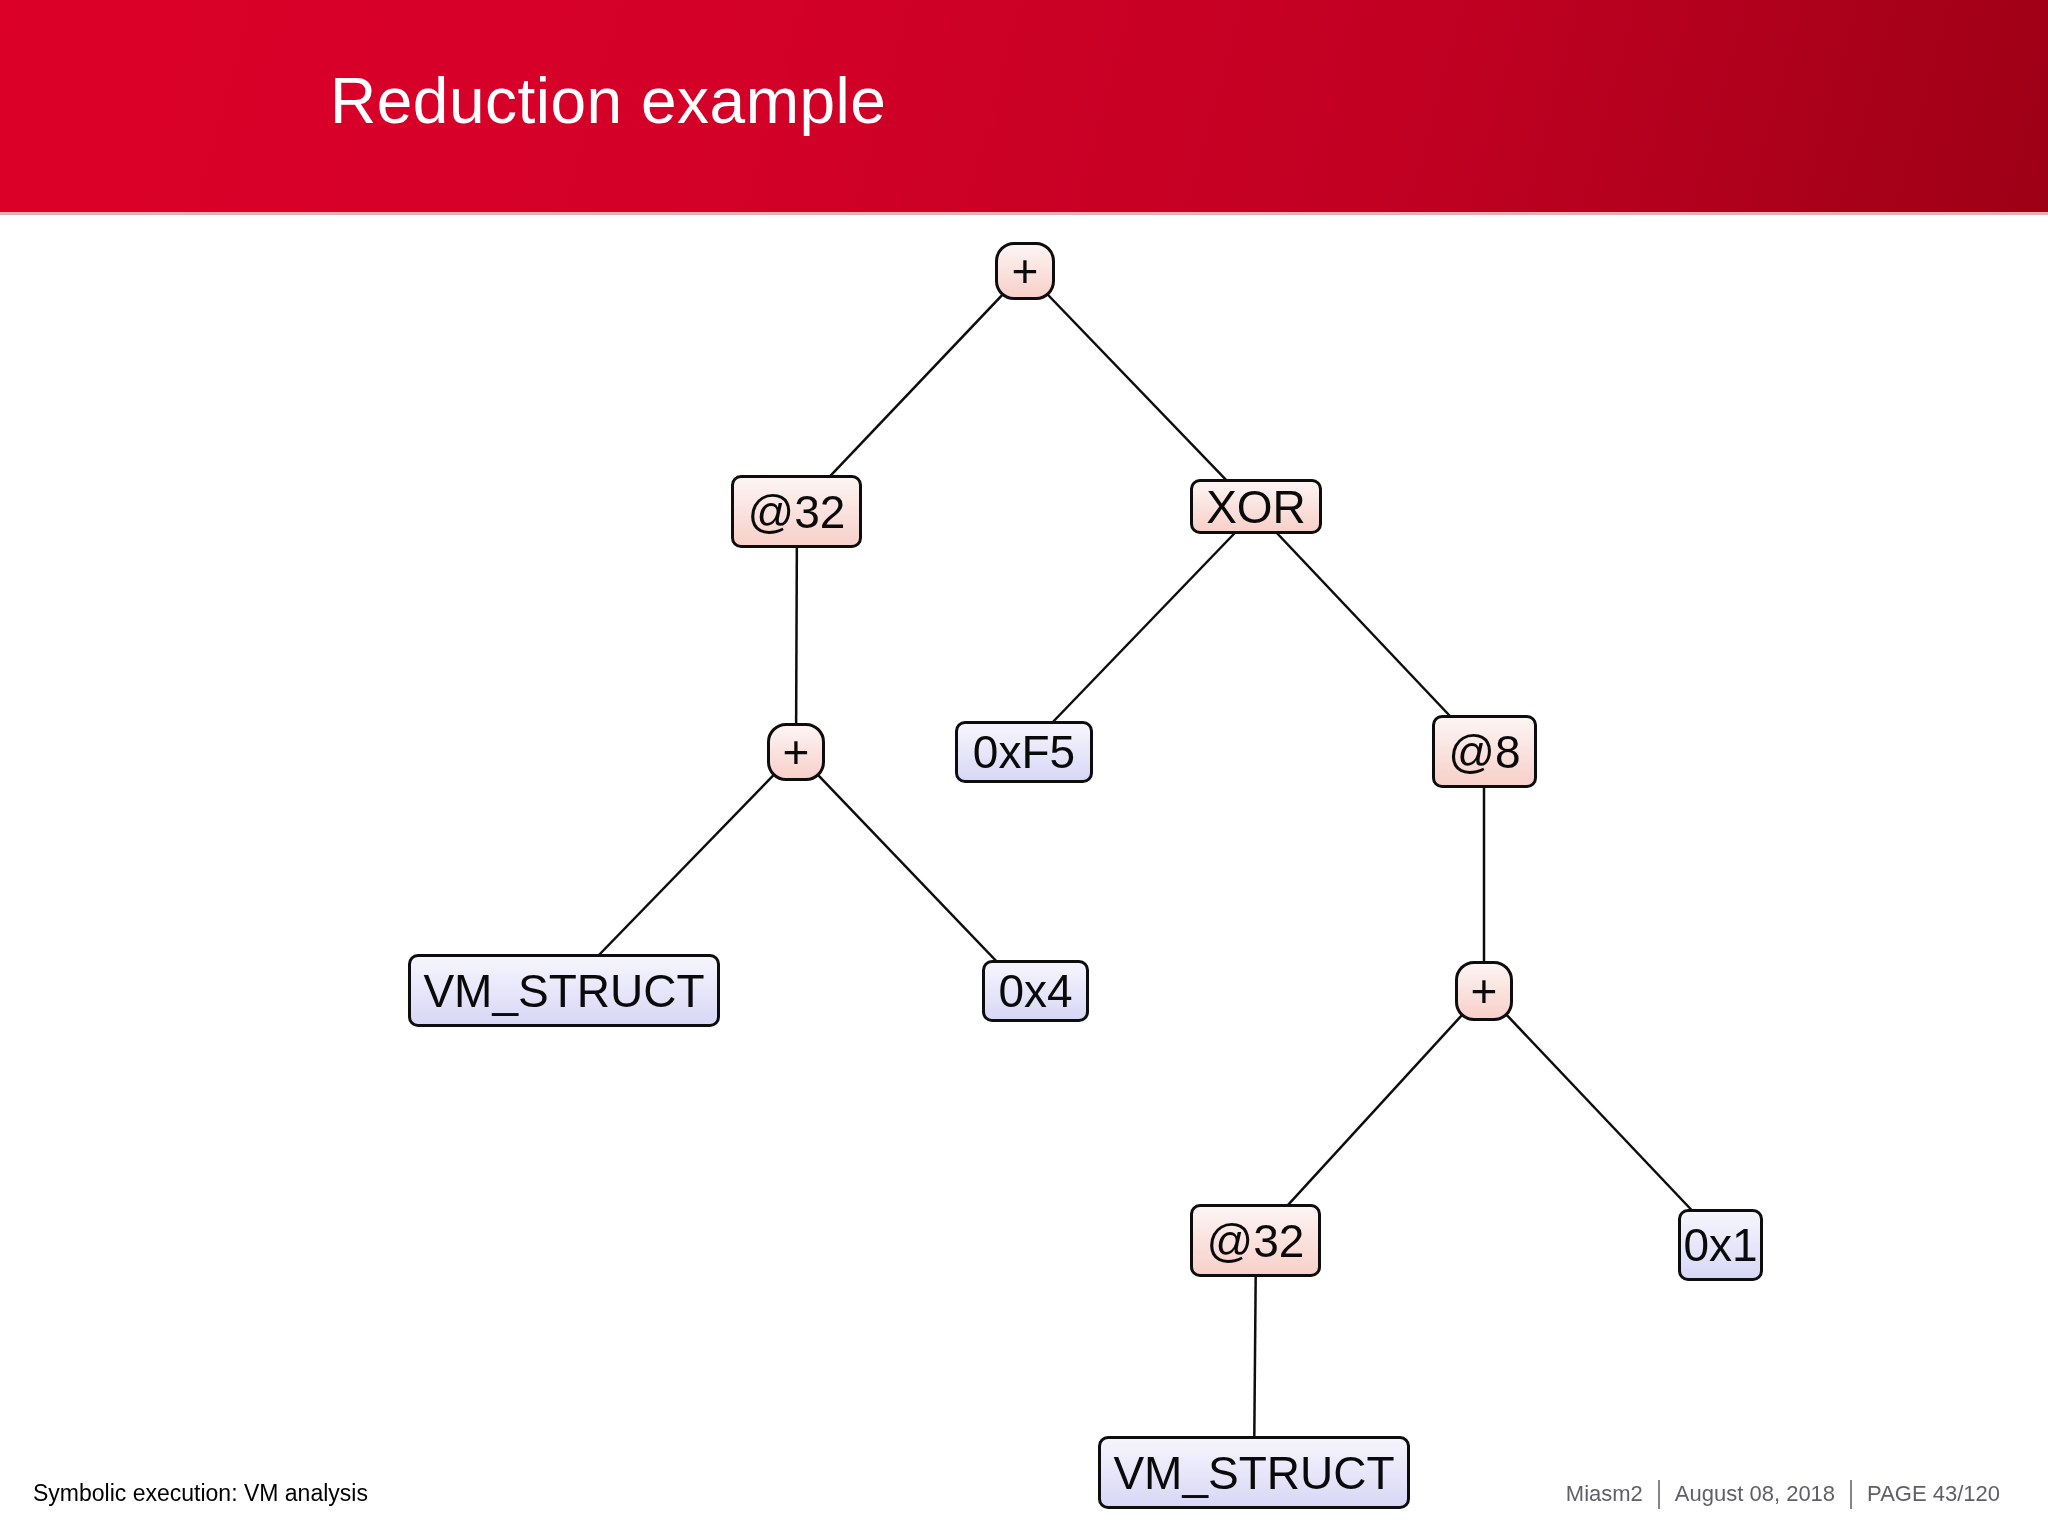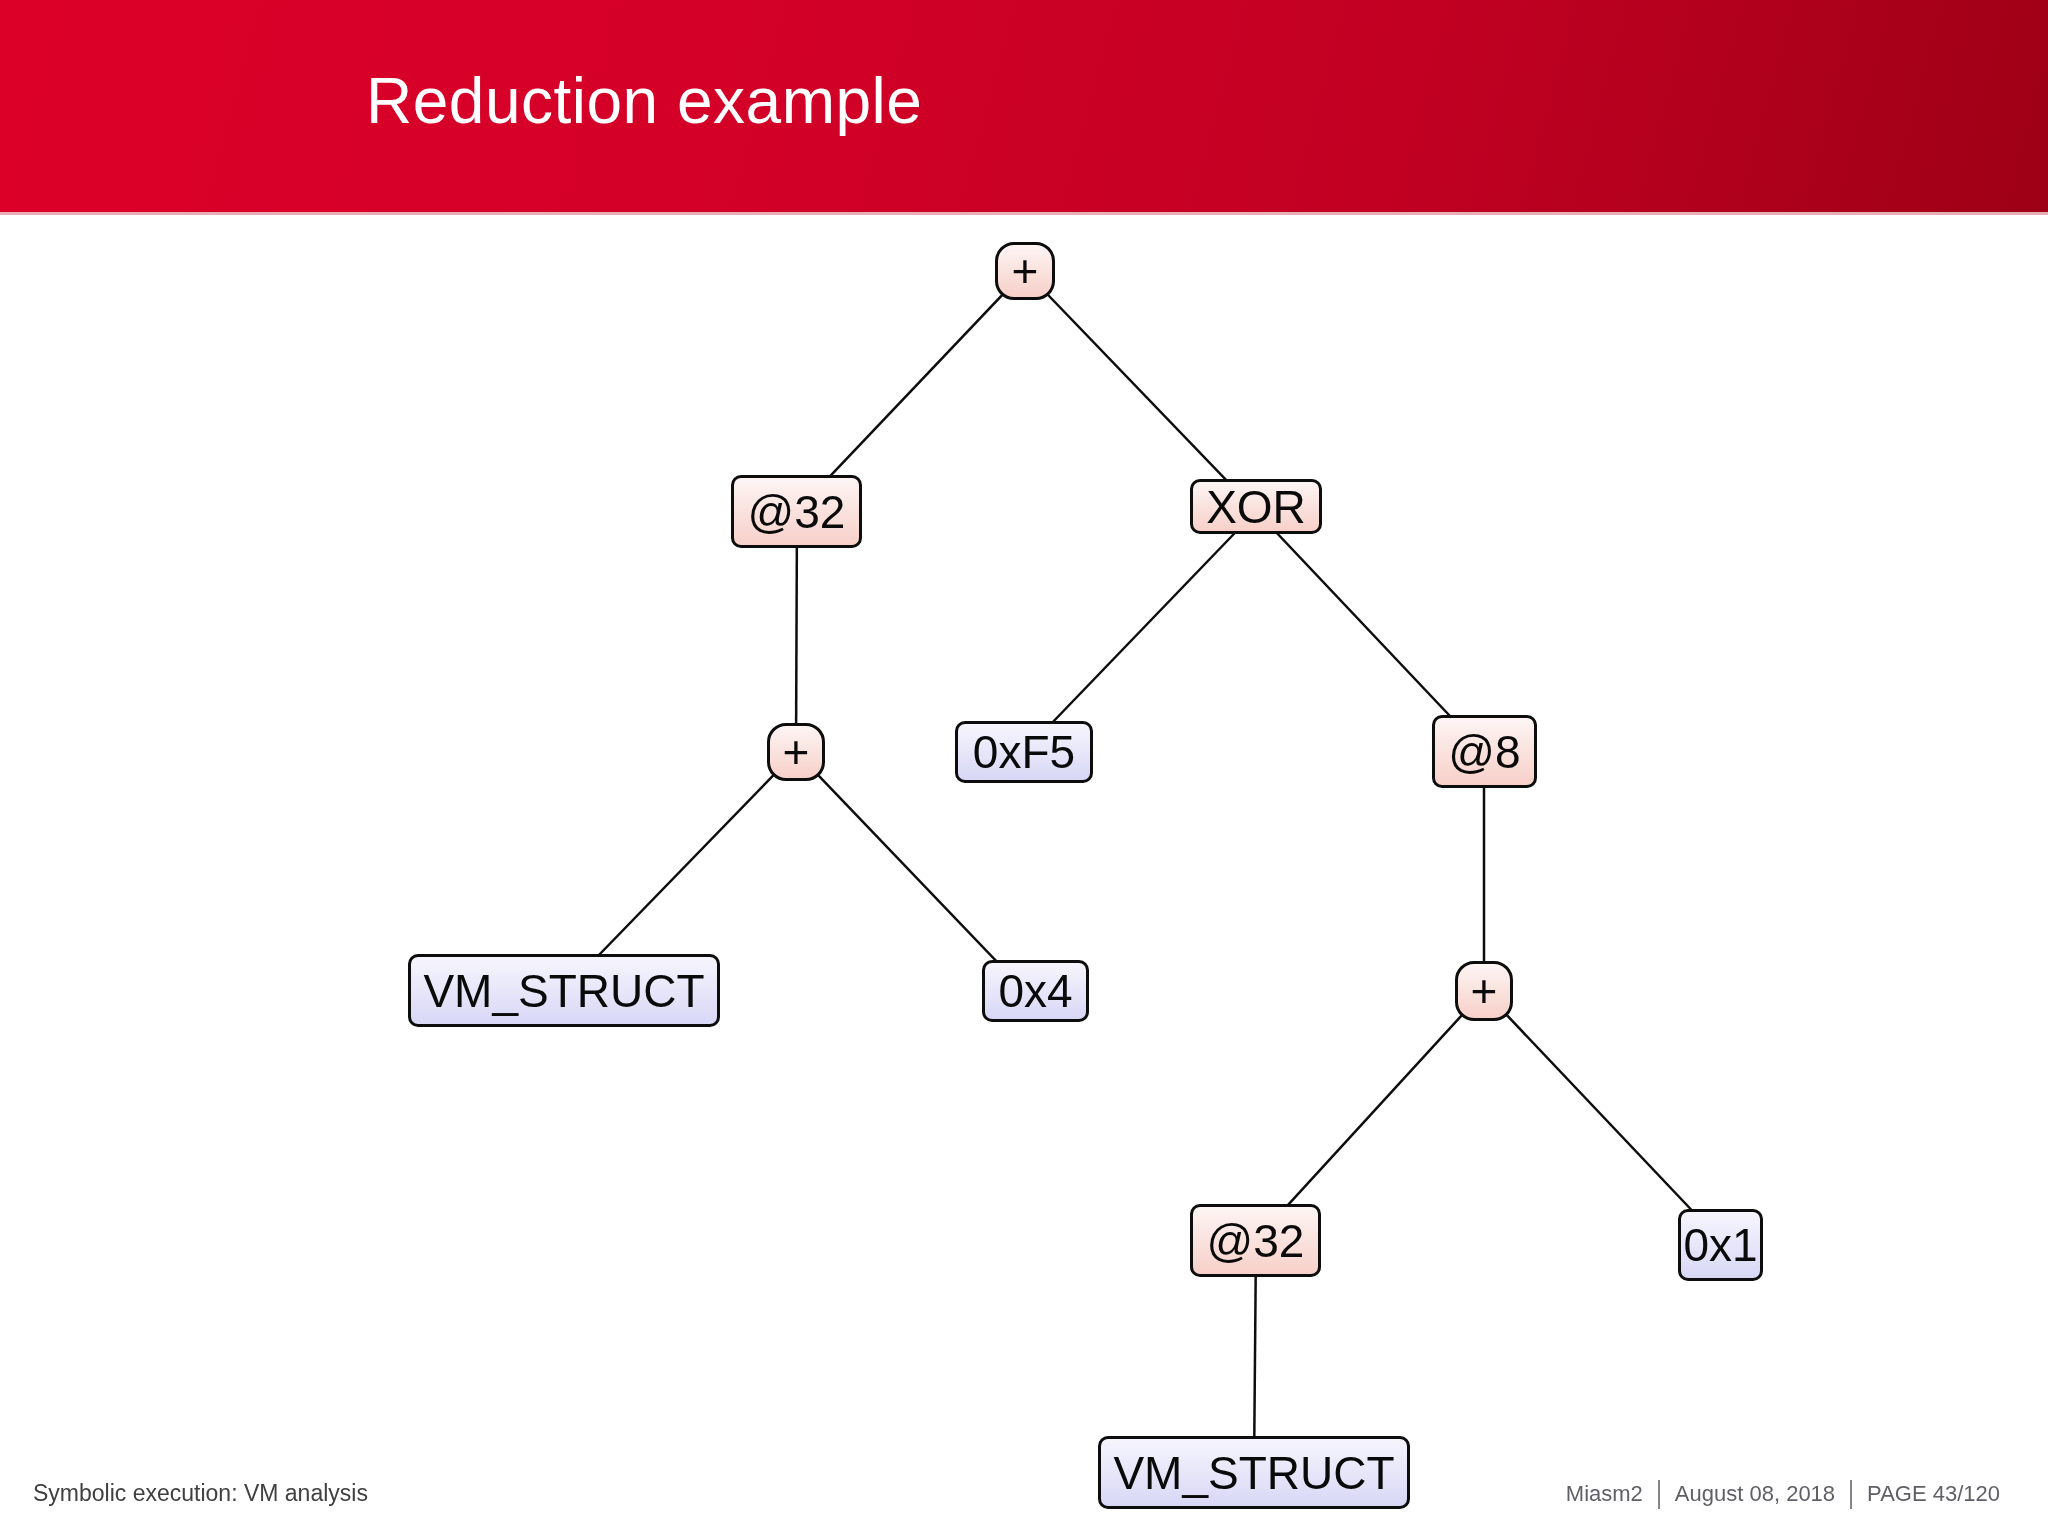--- a/index.html
+++ b/index.html
@@ -8,41 +8,41 @@
     background:#ffffff;font-family:"Liberation Sans",sans-serif;
   }
   
   .banner{
     position:absolute;left:0;top:0;width:2048px;height:212px;
     background:linear-gradient(105deg,#dc0028 0%,#d40028 35%,#c00022 70%,#9e0016 100%);
     border-bottom:3px solid #e8aeb8;
   }
   .banner .title{
     position:absolute;left:330px;top:64px;
-    font-size:64px;color:#ffffff;letter-spacing:0.5px;white-space:nowrap;margin-left:36px;
+    font-size:64px;color:#ffffff;letter-spacing:0.5px;white-space:nowrap;
   }
   
   .edges{position:absolute;left:0;top:0;}
   .node{
     position:absolute;display:flex;align-items:center;justify-content:center;
     border:3px solid #0d0d0d;box-sizing:border-box;
     font-size:46px;color:#0a0a0a;white-space:nowrap;
   }
   .node.op{
     background:linear-gradient(180deg,#fdf5f4 0%,#fae4e0 45%,#f8d0c9 100%);
   }
   .node.leaf{
     background:linear-gradient(180deg,#f6f5fd 0%,#e9e8fa 45%,#d8d7f6 100%);
   }
   .node.small{border-radius:19px;}
   .node.wide{border-radius:10px;}
   
   .footer-left{
     position:absolute;left:33px;top:1480px;
-    font-size:23px;color:#404040;
+    font-size:23px;color:#000000;
   }
   .footer-right{
     position:absolute;right:48px;top:1474px;height:40px;
     display:flex;align-items:center;
     font-size:22px;color:#5f5f66;white-space:nowrap;
   }
   .footer-right .sep{
     display:inline-block;width:2px;height:29px;background:#85858d;
     margin:0 15px;
   }

